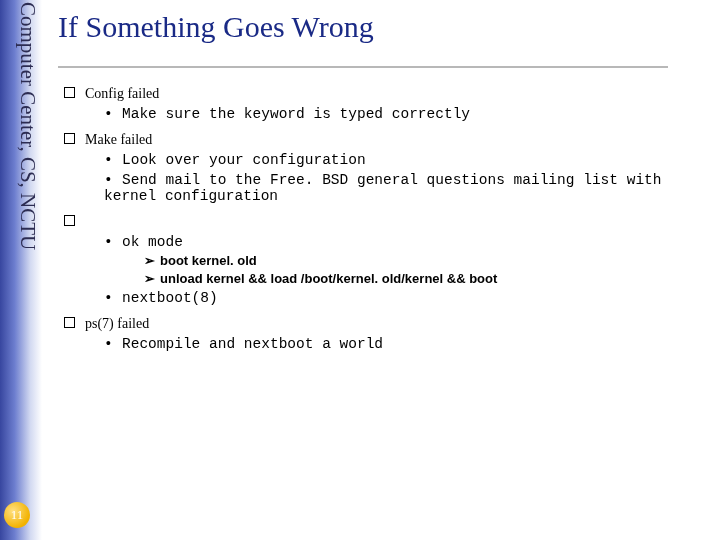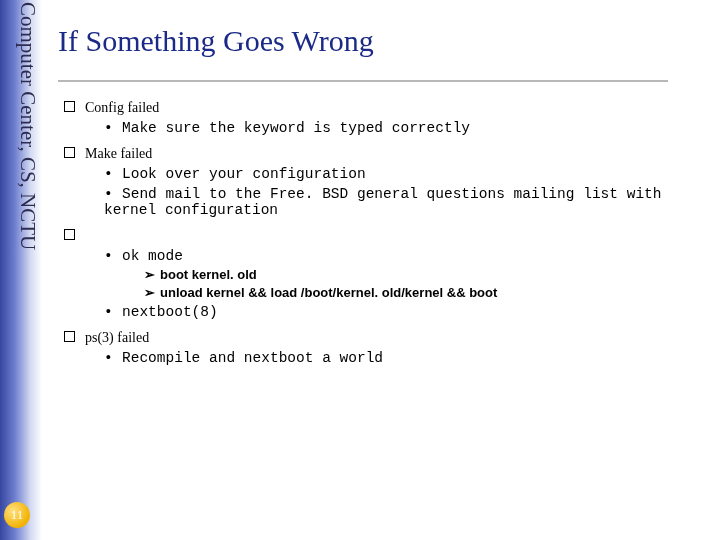--- a/index.html
+++ b/index.html
@@ -7,21 +7,21 @@
   .slide { position: relative; width: 720px; height: 540px; }
   .sidebar { position: absolute; left: 0; top: 0; width: 42px; height: 540px;
              background: linear-gradient(to right, #37469f 0%, #6d7ecf 35%, #d2d9f1 72%, #ffffff 100%); }
   .vwrap { position: absolute; left: 2px; top: 2px; width: 40px; height: 340px; }
   .vwrap .vtxt { transform-origin: top left; transform: rotate(90deg) translateY(-38px);
                  white-space: nowrap; font-size: 21px; color: #2c2c52; font-family: "Times New Roman", serif; }
   .pagenum { position: absolute; left: 4px; bottom: 12px; width: 26px; height: 26px; border-radius: 50%;
              background: radial-gradient(circle at 35% 35%, #ffe082, #f2b200 70%); color: #fff;
              font-family: Liberation Serif, serif; font-size: 13px; display: flex; align-items: center; justify-content: center; }
   .content { position: absolute; left: 58px; top: 0; right: 0; height: 540px; }
-  .title { font-size: 30px; color: #1a2a86; margin-top: 24px; margin-bottom: 6px; }
+  .title { font-size: 30px; color: #1a2a86; margin-top: 10px; margin-bottom: 6px; }
   .hr { border: none; border-top: 2px solid #b8b8b8; width: 610px; margin-top: 22px; margin-bottom: 18px; }
   .body { font-size: 16px; color: #000; }
   .lv1 { margin-left: 6px; margin-top: 10px; font-size: 14px; }
   .lv1 .box { display: inline-block; width: 11px; height: 11px; border: 1.3px solid #000; margin-right: 10px; position: relative; top: 0px; }
   .lv2 { margin-left: 46px; margin-top: 4px; font-size: 14.5px; font-family: Liberation Mono, monospace; }
   .lv2 .dot { display: inline-block; width: 18px; }
   .lv3 { margin-left: 86px; margin-top: 3px; font-size: 13px; font-family: Arial, Helvetica, sans-serif; font-weight: bold; }
   .lv3 .tri { display: inline-block; width: 16px; }
 </style>
 </head>
@@ -71,21 +71,21 @@
         <span class="tri">➢</span><span>boot kernel. old</span>
       </div>
       <div class="lv3">
         <span class="tri">➢</span><span>unload kernel &amp;&amp; load /boot/kernel. old/kernel &amp;&amp; boot</span>
       </div>
       <div class="lv2">
         <span class="dot">•</span><span>nextboot(8)</span>
       </div>
 
       <div class="lv1">
-        <span class="box"></span><span>ps(3) failed</span>
+        <span class="box"></span><span>ps(7) failed</span>
       </div>
       <div class="lv2">
         <span class="dot">•</span><span>Recompile and nextboot a world</span>
       </div>
 
     </div>
   </div>
 
 </div>
 

